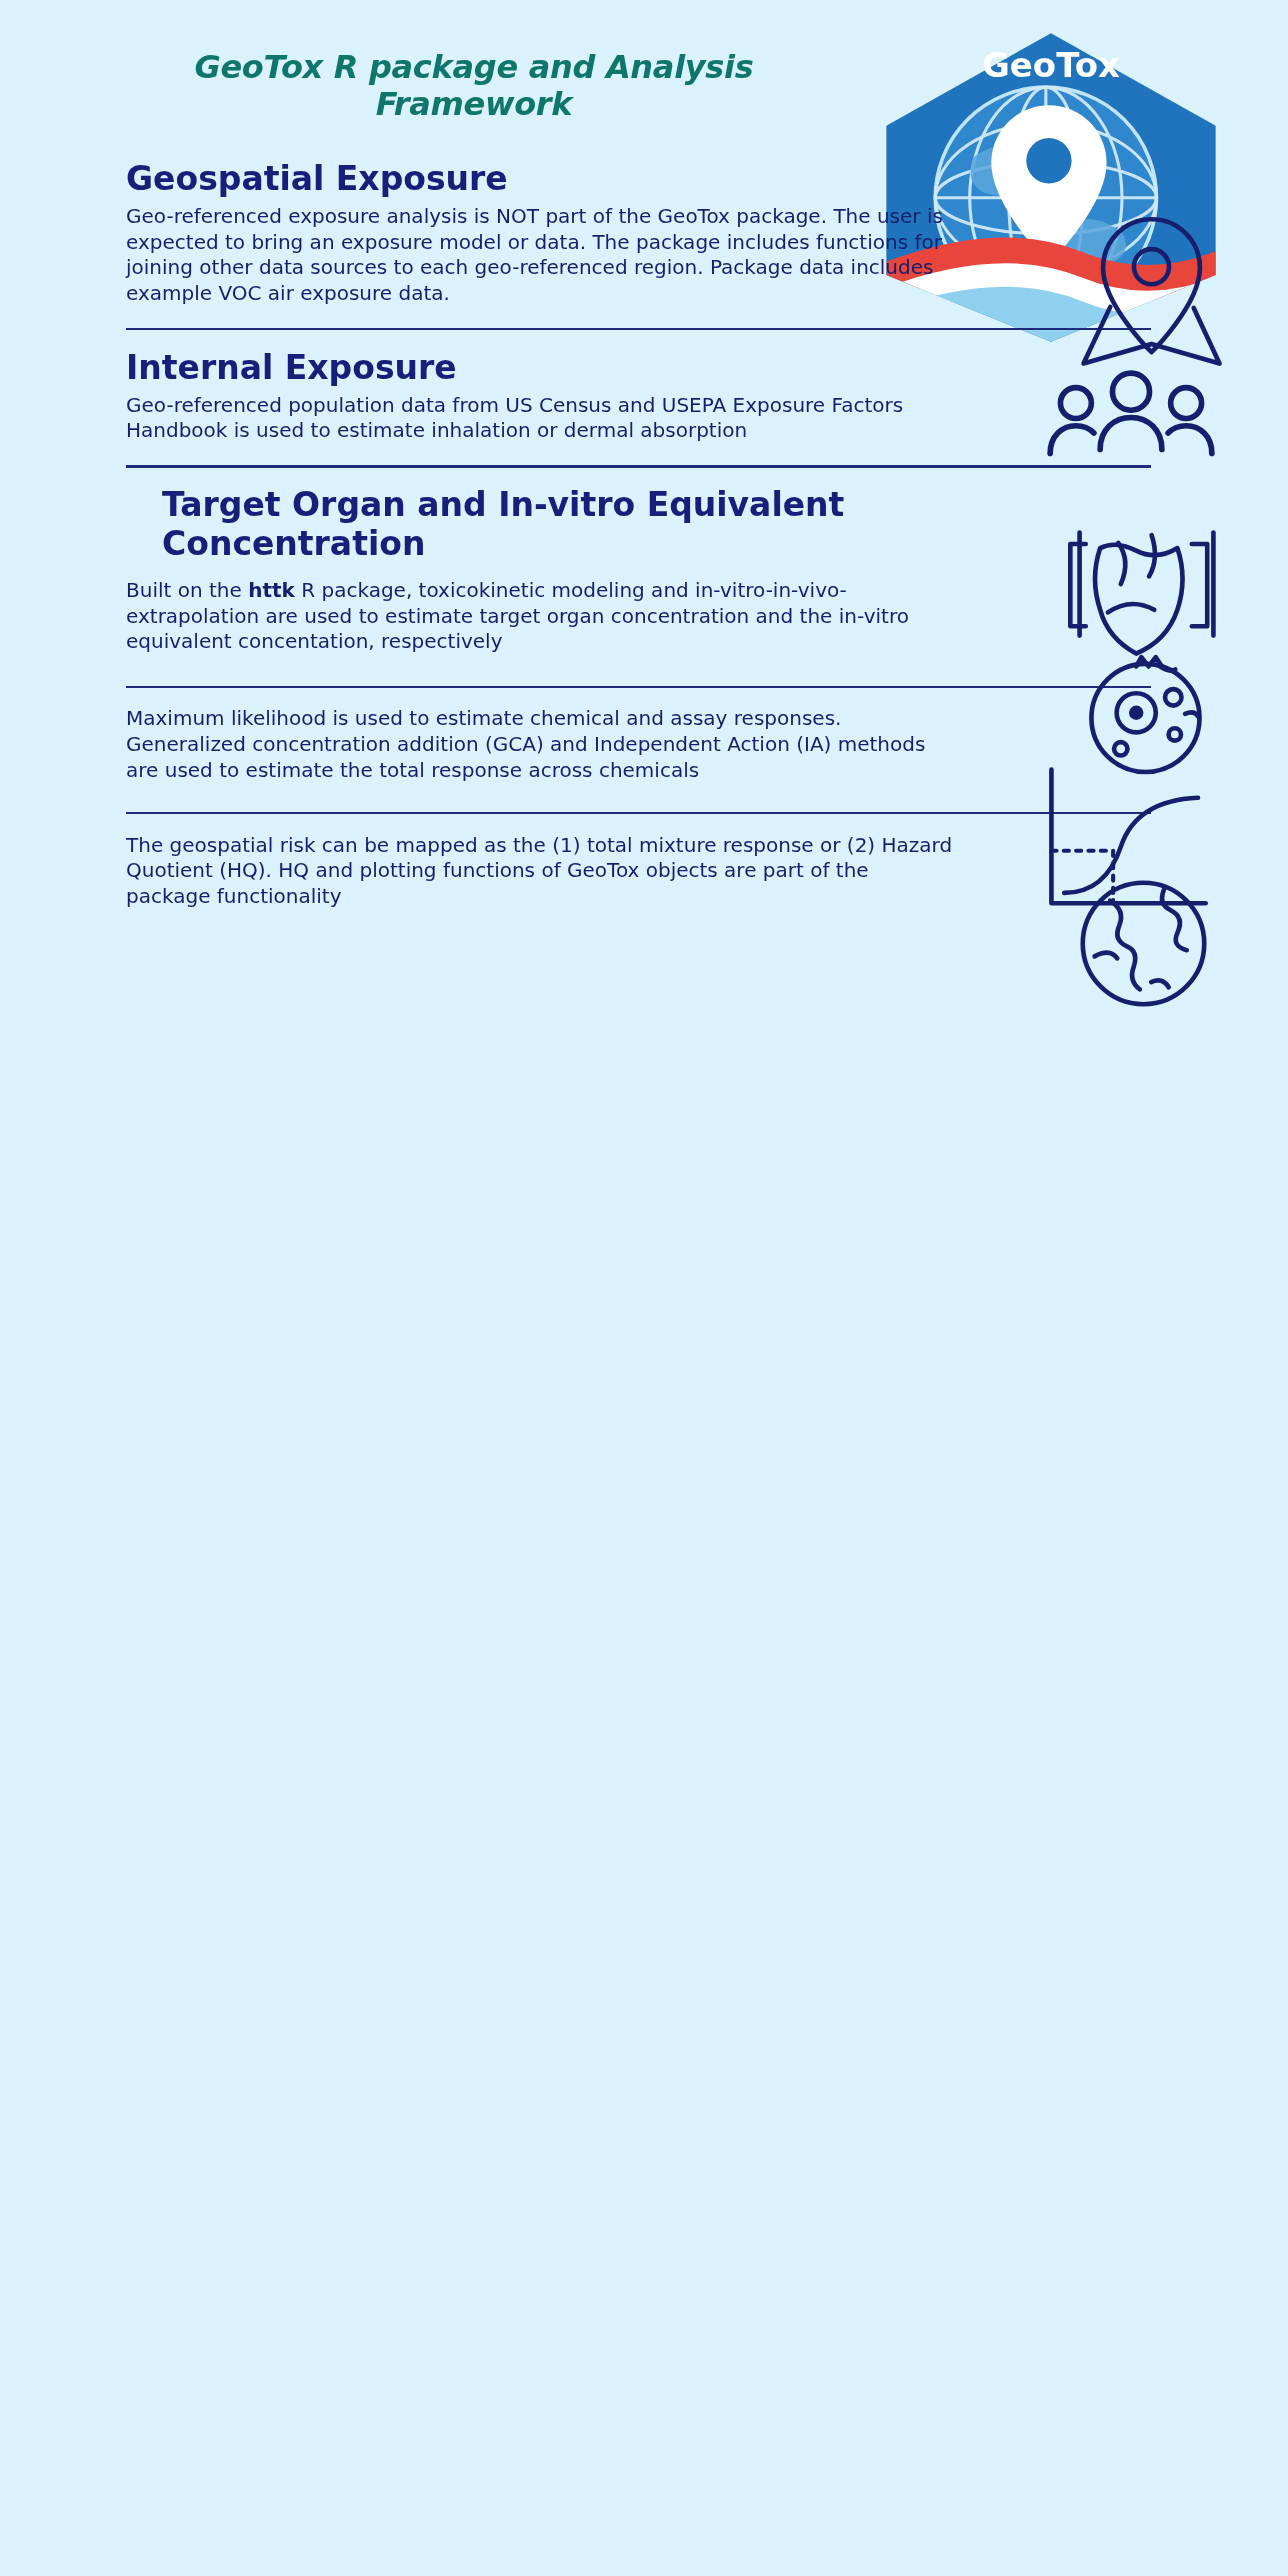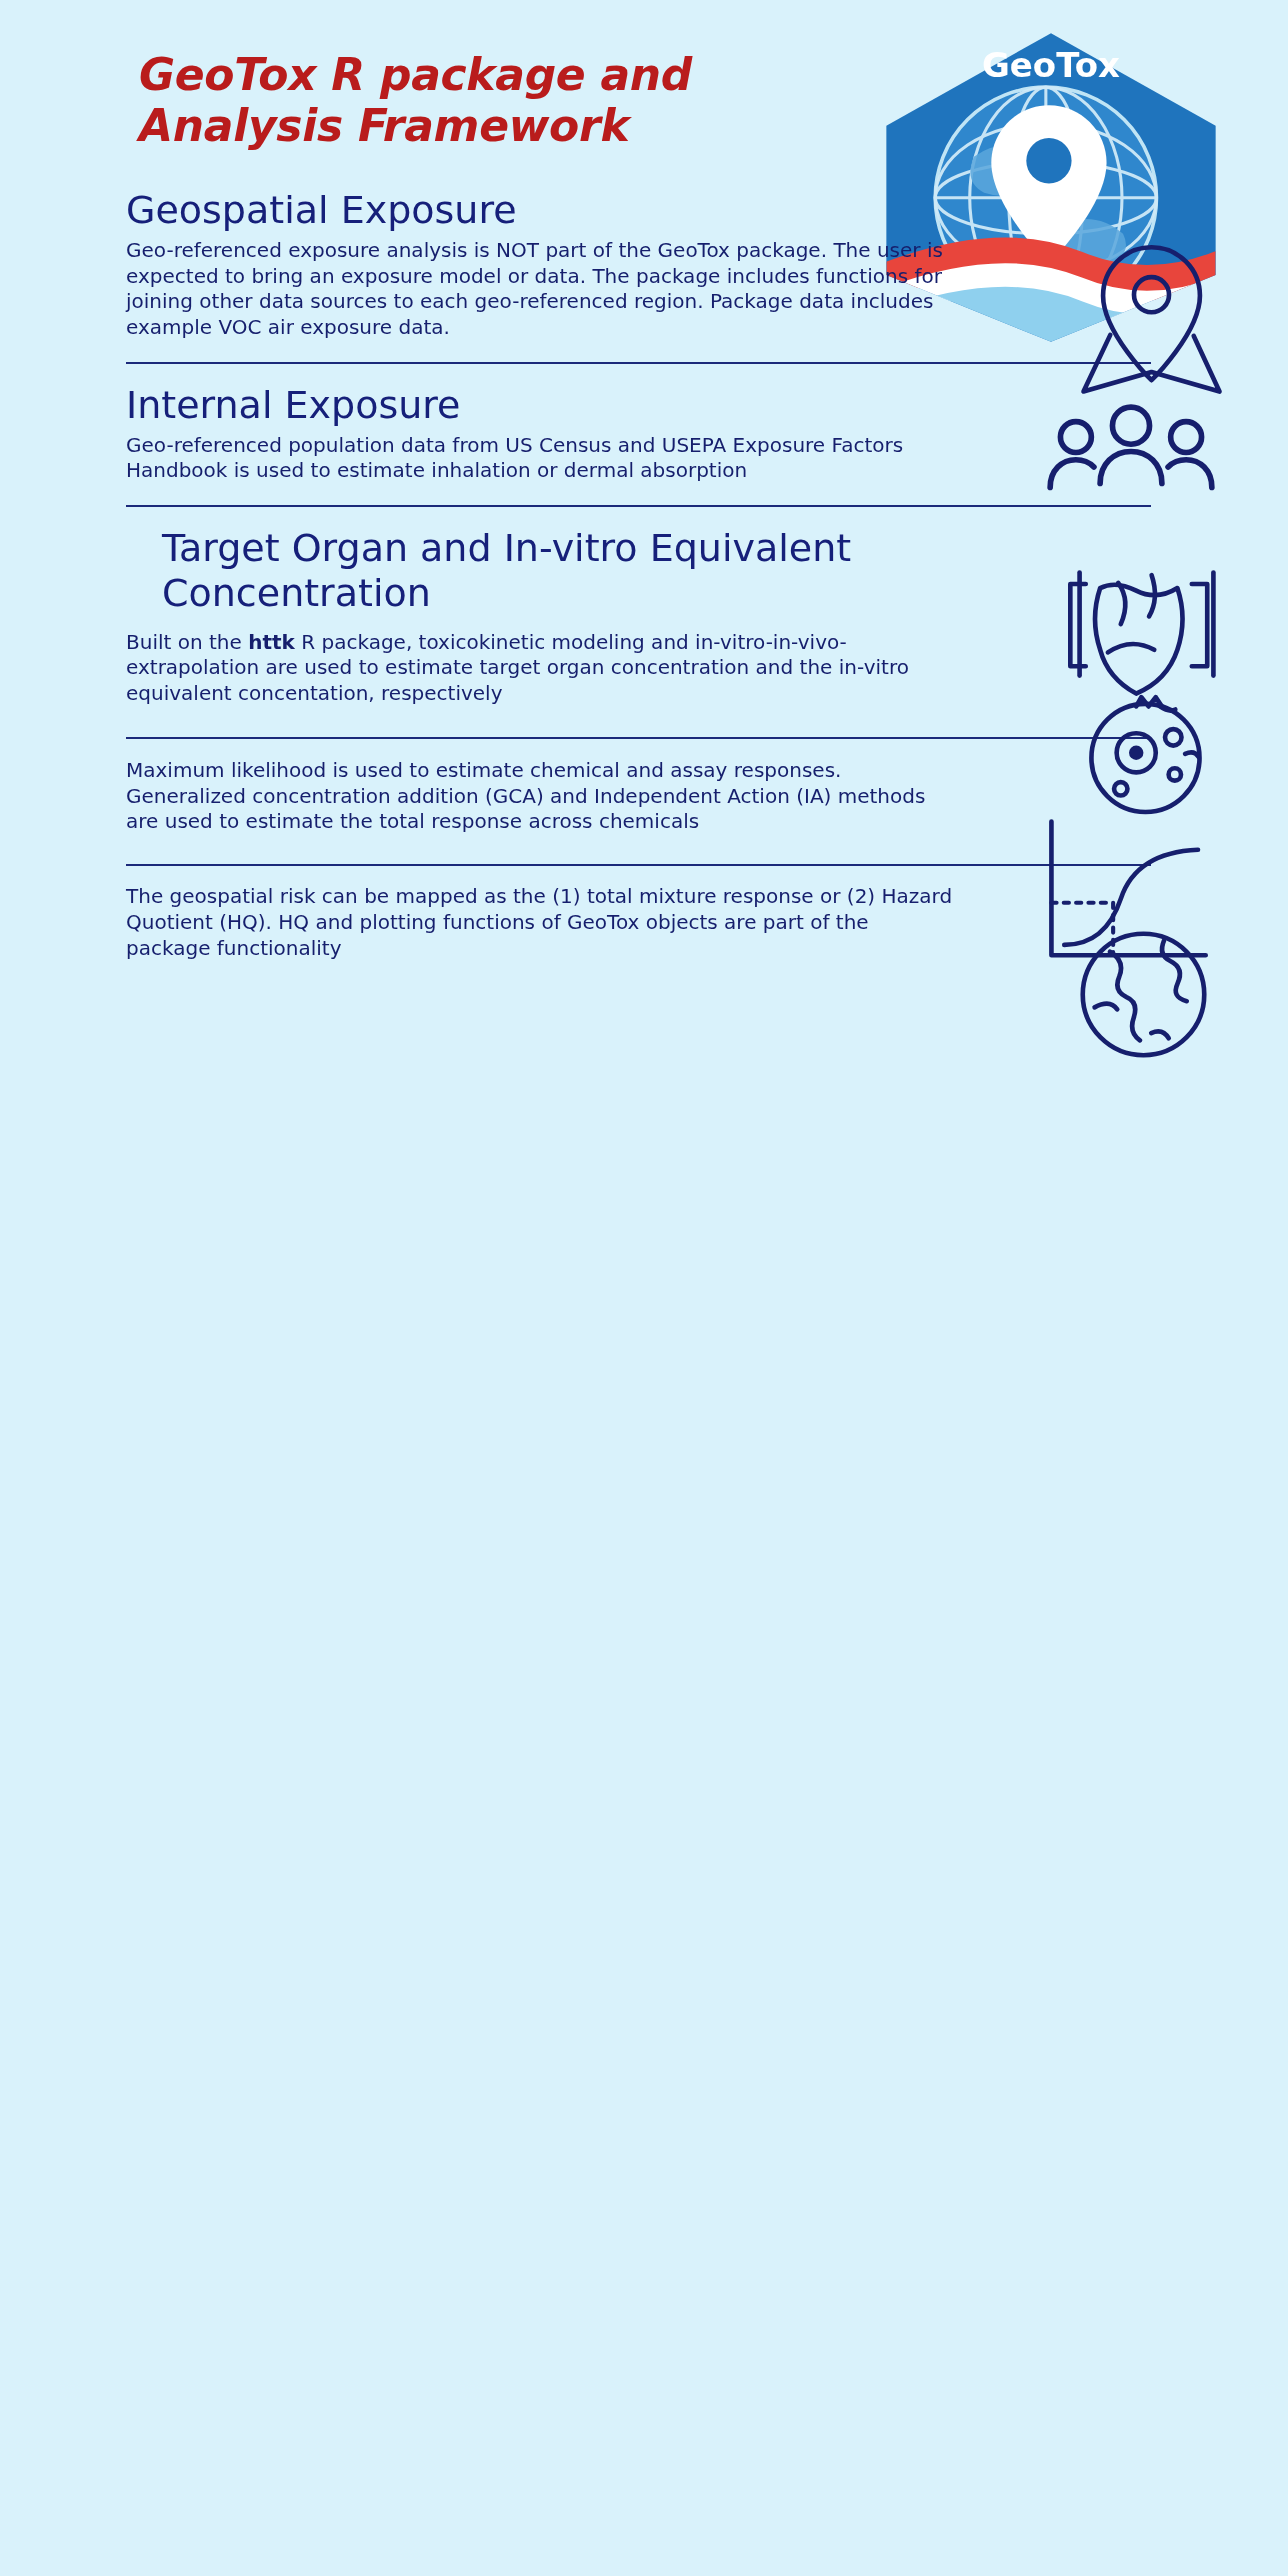--- a/index.html
+++ b/index.html
@@ -22,45 +22,46 @@
 
   
   .header {
     position: relative;
     padding: 49px 0 0 139px;
   }
   .title {
     font-family: "DejaVu Sans", "Liberation Sans", sans-serif;
     font-style: italic;
     font-weight: bold;
-    color: #b91c1c;
-    font-size: 44px;
+    color: #0f766e;
+    font-size: 32px;
     line-height: 1.17;
     width: 670px;
     letter-spacing: -0.3px;
+    text-align: center;
   }
 
   
   .logo {
     position: absolute;
     top: 28px;
     left: 876px;
     width: 350px;
     height: 319px;
   }
 
   
   .section {
     position: relative;
     padding: 0 0 0 126px;
   }
   .sec-head {
     color: #16207a;
-    font-weight: normal;
-    font-size: 38px;
+    font-weight: bold;
+    font-size: 33px;
     line-height: 1.18;
     margin: 0 0 5.2px 0;
     width: 845px;
   }
   .sec-body {
     color: #161f6d;
     font-size: 20px;
     line-height: 1.28;
     width: 829px;
   }

